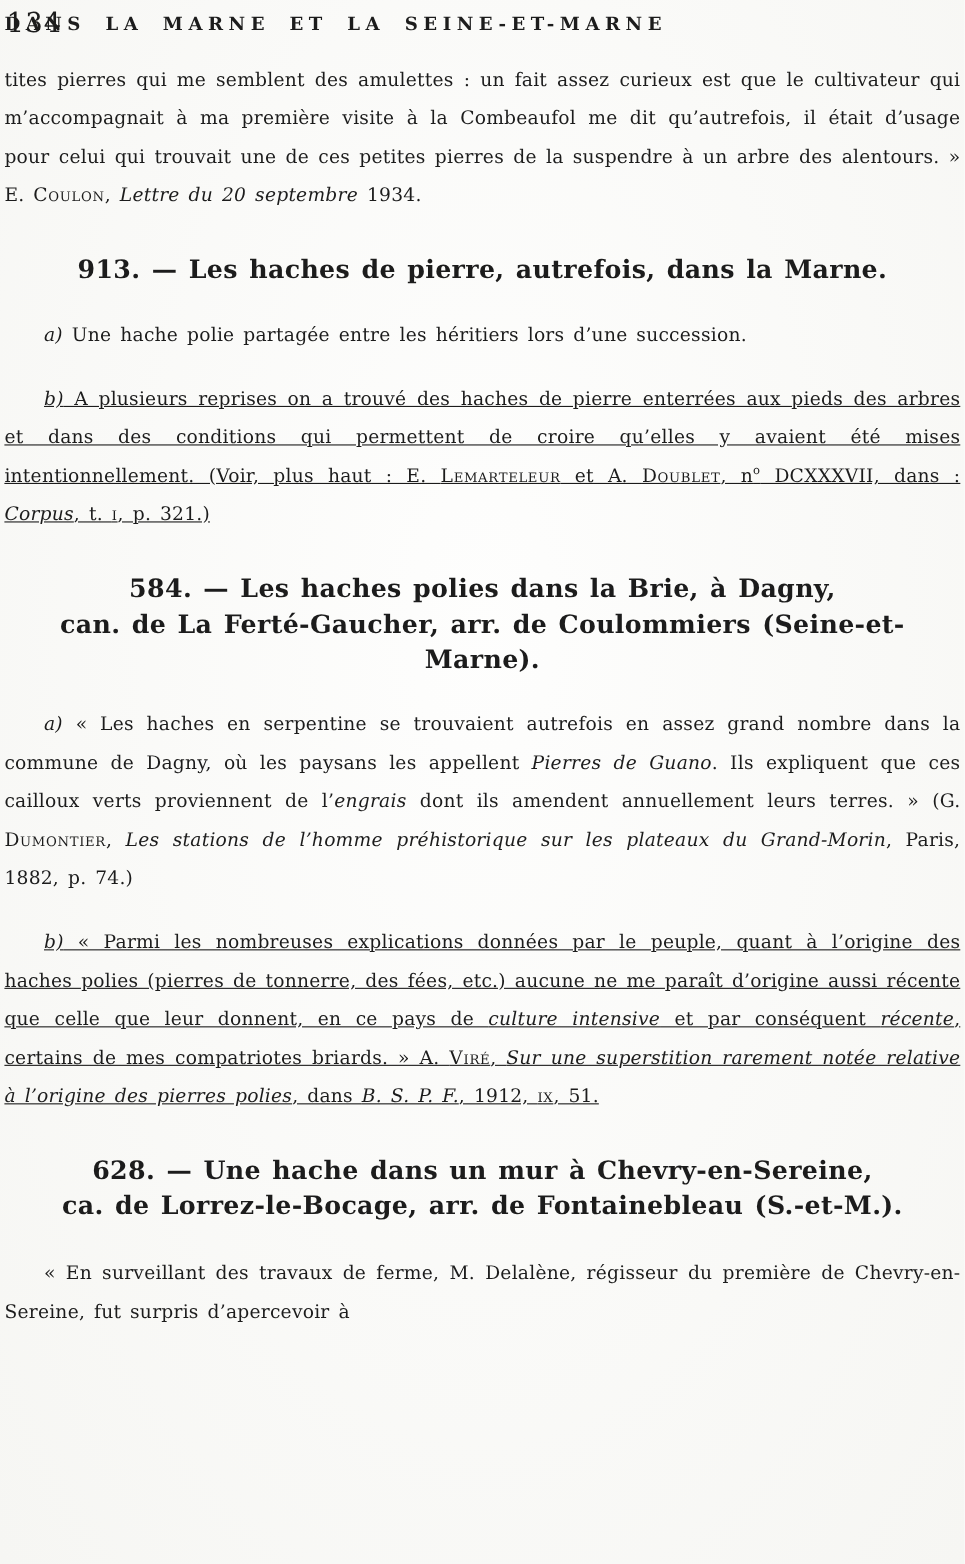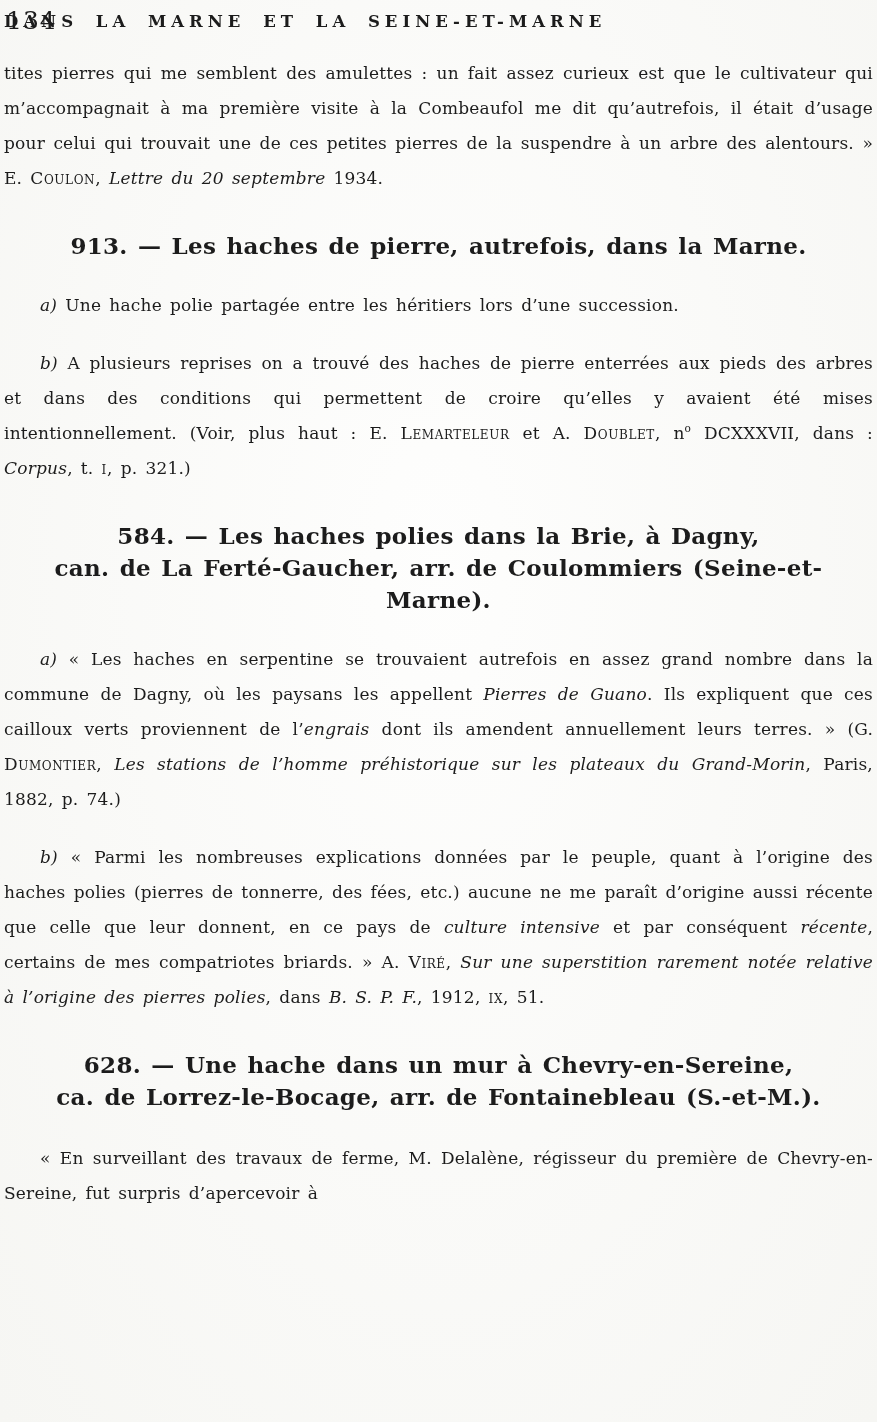--- a/index.html
+++ b/index.html
@@ -55,20 +55,21 @@
   }
   .continuation {
     margin-top: 16px;
     text-indent: 0;
   }
   .indented {
     text-indent: 36px;
   }
   .body-para + .body-para {
     margin-top: 23px;
+    text-decoration: underline;
   }
   .mt28 { margin-top: 28px !important; }
   
   .entry-heading {
     margin: 34px 10px 26px;
     font-size: 23px;
     font-weight: 700;
     line-height: 32px;
     text-align: center;
     letter-spacing: 0.3px;

